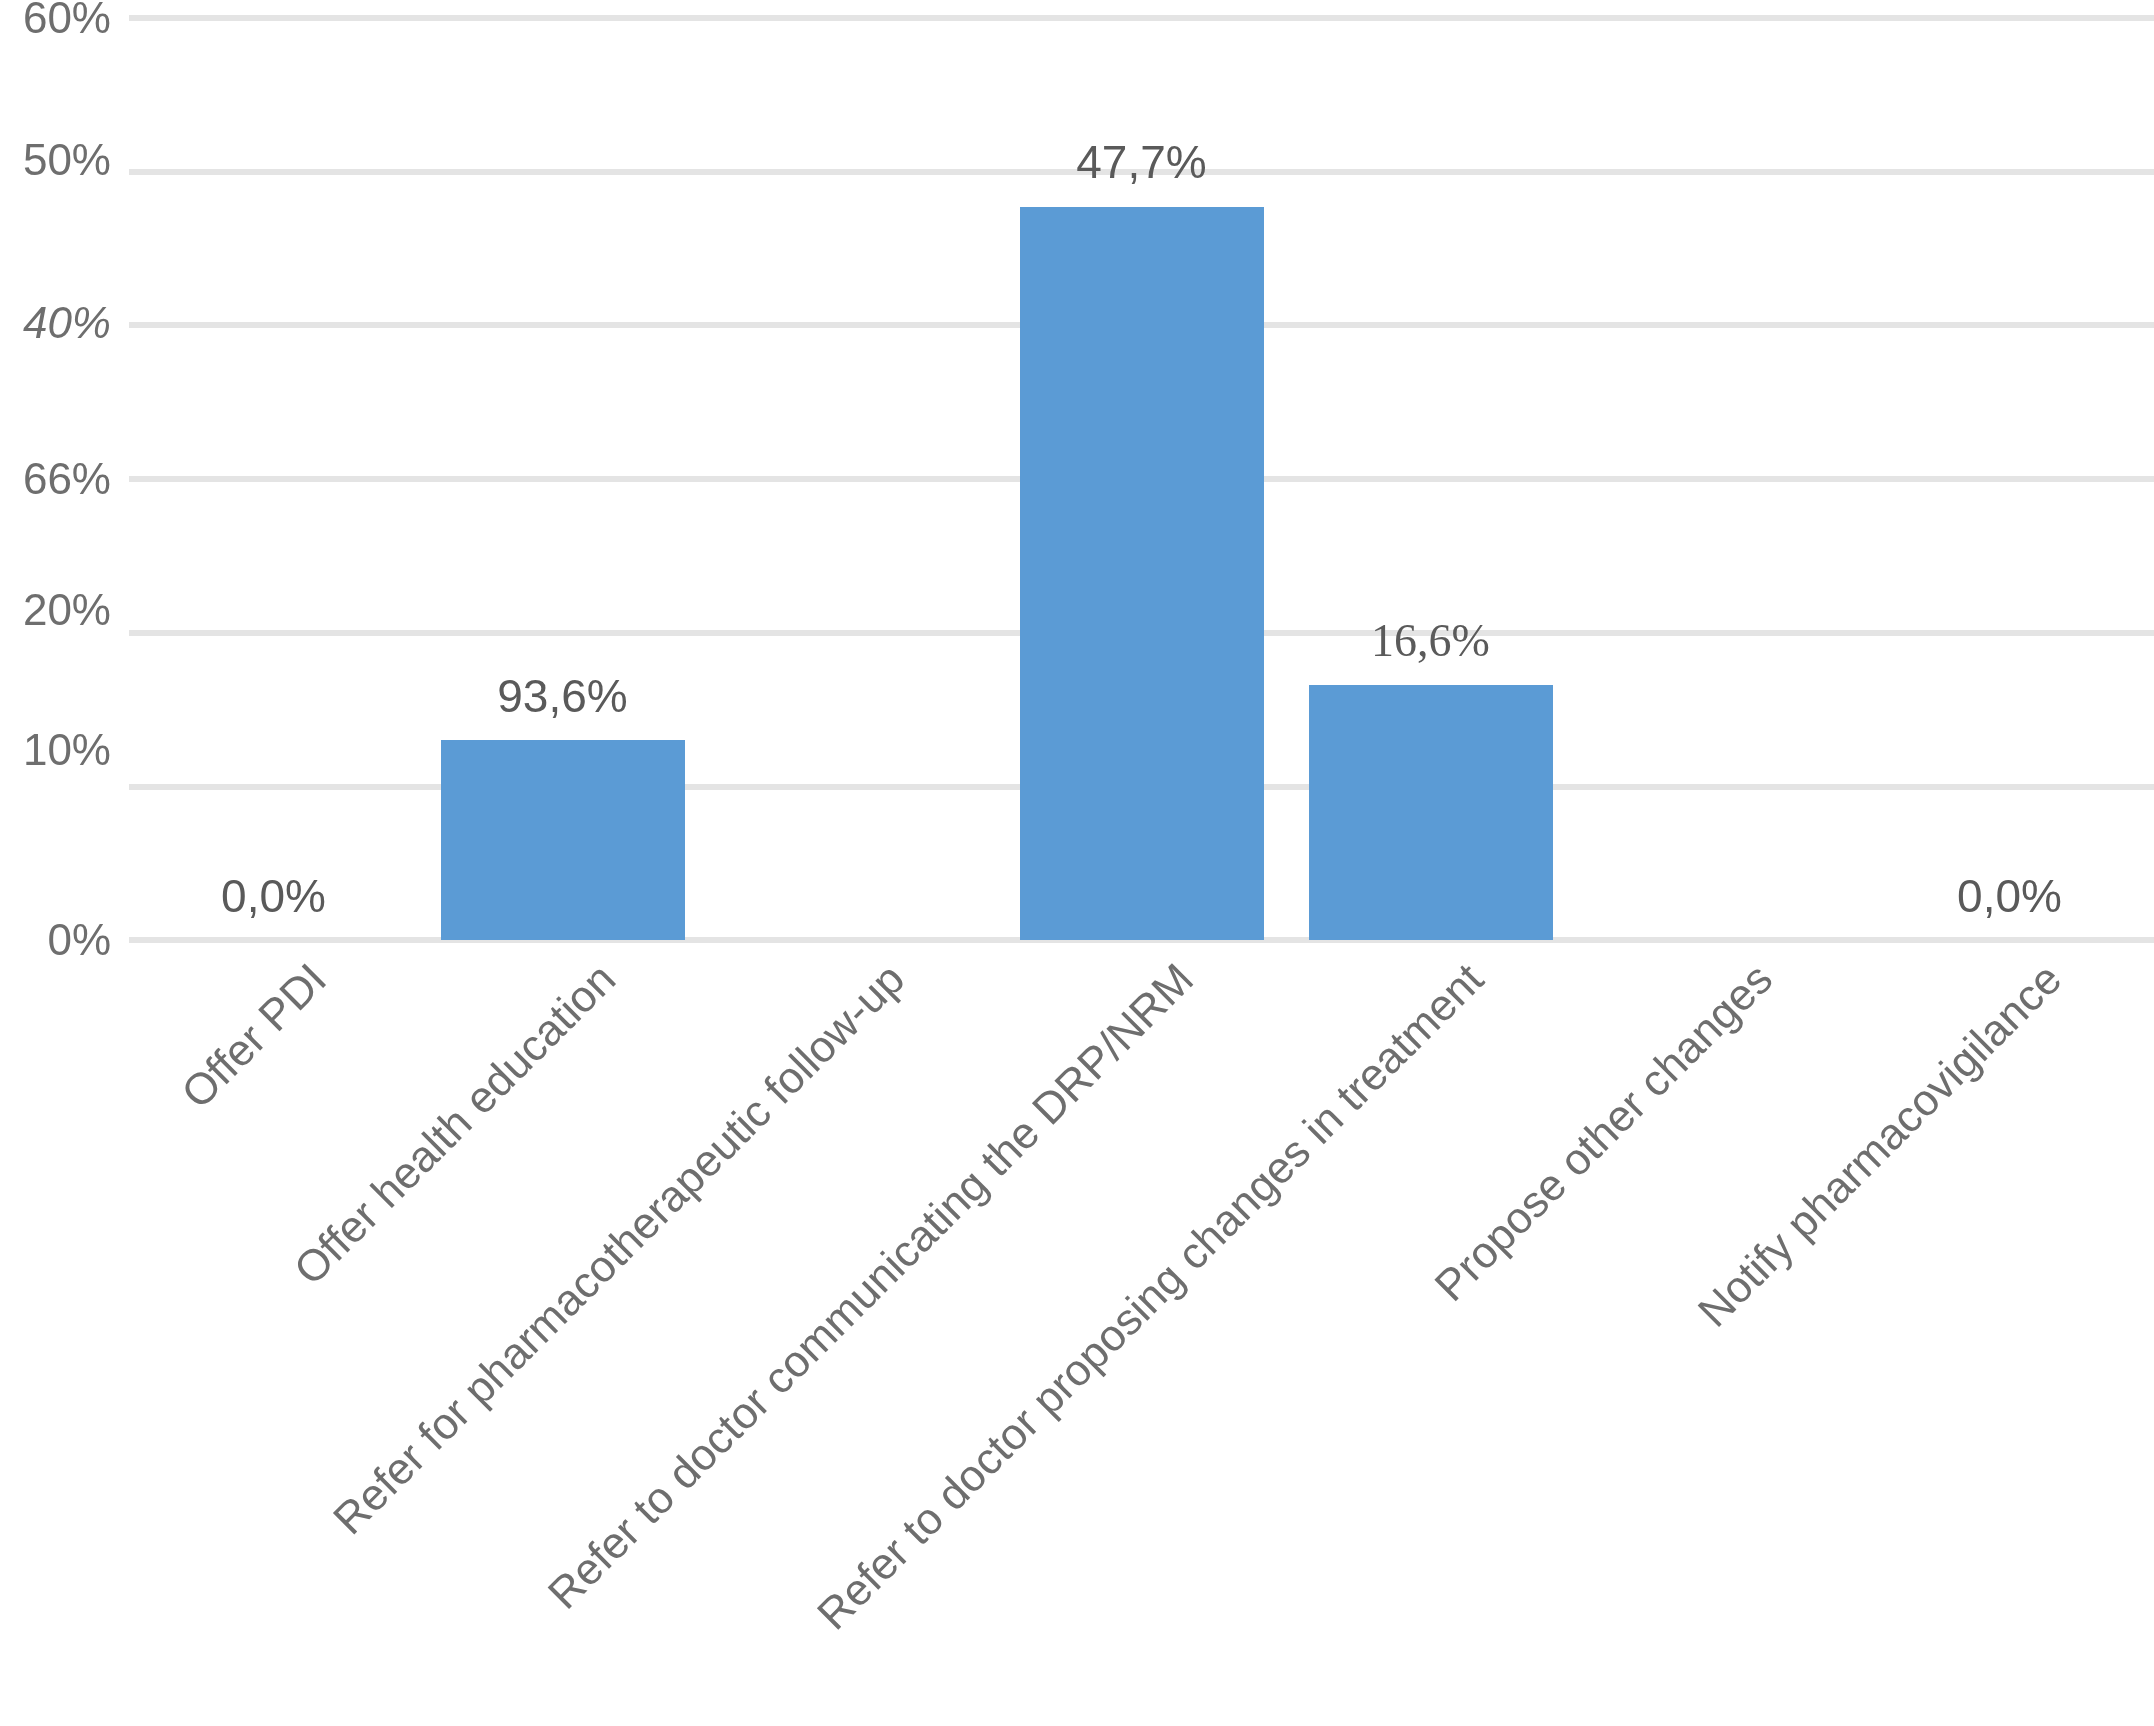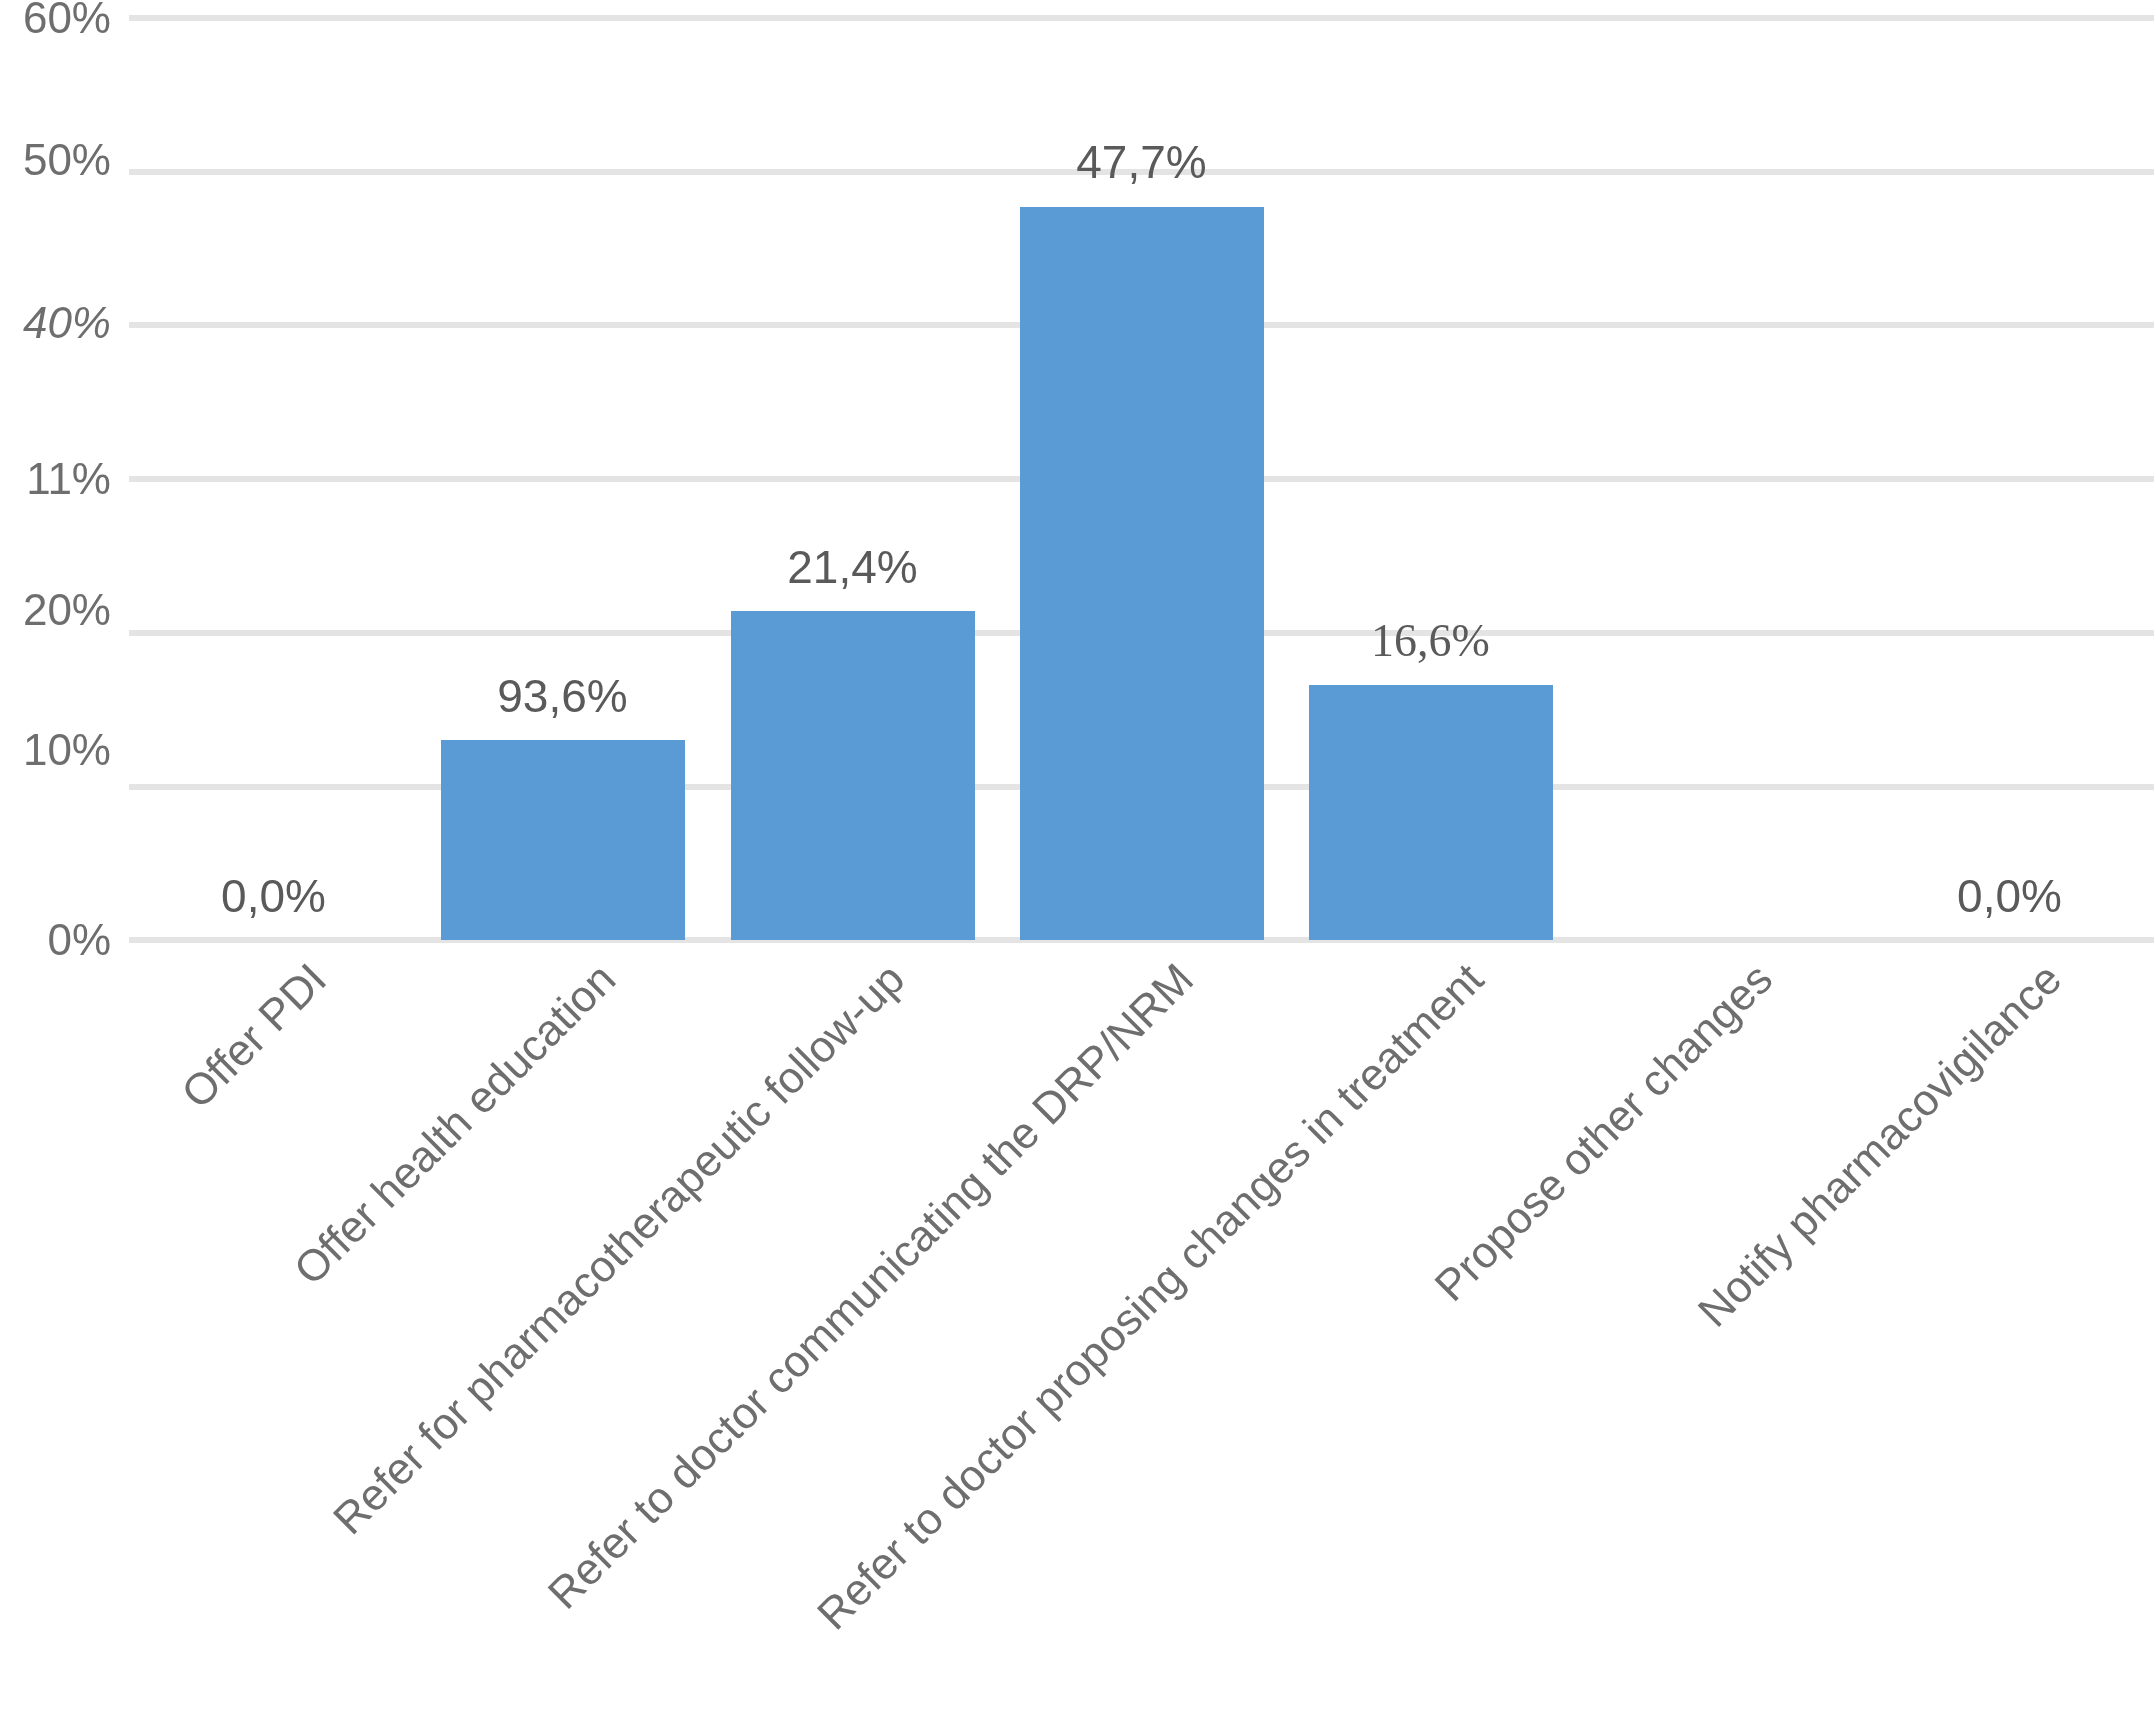--- a/index.html
+++ b/index.html
@@ -114,21 +114,21 @@
 </style>
 </head>
 <body>
 
 <div id="chart-root">
 
   <div id="y-axis-labels">
       <div class="ytick" style="top: 922px;">0%</div>
       <div class="ytick" style="top: 732px; margin-left: 28px;">10%</div>
       <div class="ytick" style="top: 592px;">20%</div>
-      <div class="ytick" style="top: 461px;">11%</div>
+      <div class="ytick" style="top: 461px;">66%</div>
       <div class="ytick" style="top: 305px; font-style: italic;">40%</div>
       <div class="ytick" style="top: 142px;">50%</div>
       <div class="ytick" style="top: 0px;">60%</div>
     </div>
 
   <div id="plot-area">
     <div id="grid-layer">
         <div class="gridline" style="top: 919px;"></div>
         <div class="gridline" style="top: 766px;"></div>
         <div class="gridline" style="top: 612px;"></div>
@@ -138,24 +138,20 @@
         <div class="gridline" style="top: -3px;"></div>
       </div>
     <div id="bars-layer">
         <div class="bar-slot" style="left: 0px; width: 289px;">
           <div class="bar-rect" title="Offer PDI 0,0%" style="height: 0px; background: rgb(91, 155, 213);"></div>
           <div class="bar-value" style="top: 855px;">0,0%</div>
         </div>
         <div class="bar-slot" style="left: 289px; width: 289px;">
           <div class="bar-rect" title="Offer health education 13,0%" style="height: 200px; background: rgb(91, 155, 213);"></div>
           <div class="bar-value" style="top: 655px;">93,6%</div>
-        </div>
-        <div class="bar-slot" style="left: 579px; width: 289px;">
-          <div class="bar-rect" title="Refer for pharmacotherapeutic follow-up 21,4%" style="height: 329px; background: rgb(91, 155, 213);"></div>
-          <div class="bar-value" style="top: 526px;">21,4%</div>
         </div>
         <div class="bar-slot" style="left: 868px; width: 289px;">
           <div class="bar-rect" title="Refer to doctor communicating the DRP/NRM 47,7%" style="height: 733px; background: rgb(91, 155, 213);"></div>
           <div class="bar-value" style="top: 121px; text-align: center;">47,7%</div>
         </div>
         <div class="bar-slot" style="left: 1157px; width: 289px;">
           <div class="bar-rect" title="Refer to doctor proposing changes in treatment 16,6%" style="height: 255px; background: rgb(91, 155, 213);"></div>
           <div class="bar-value" style="top: 600px; font-family: Liberation Serif, serif;">16,6%</div>
         </div>
         <div class="bar-slot" style="left: 1736px; width: 289px;">

